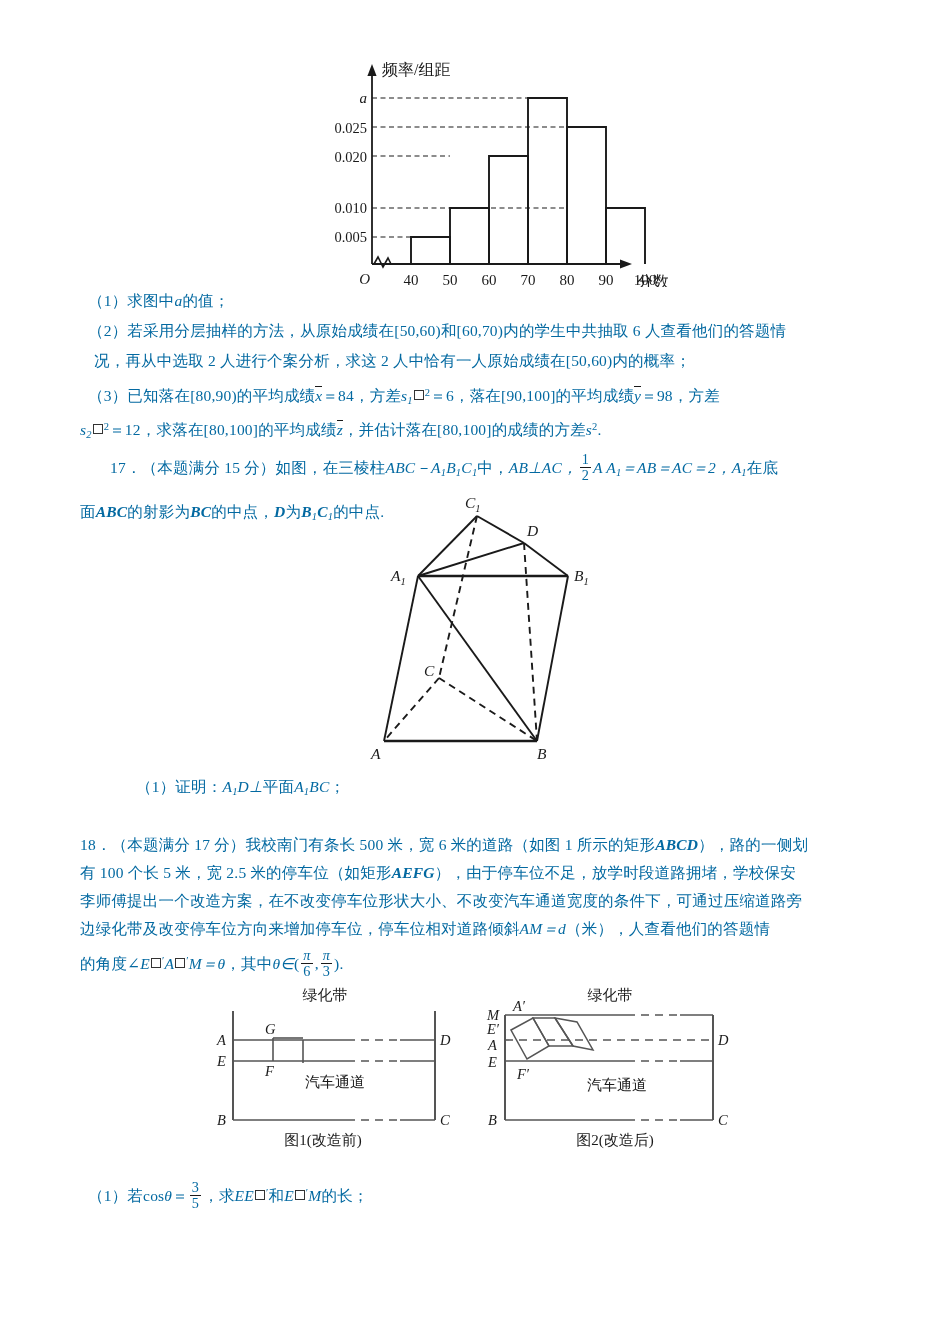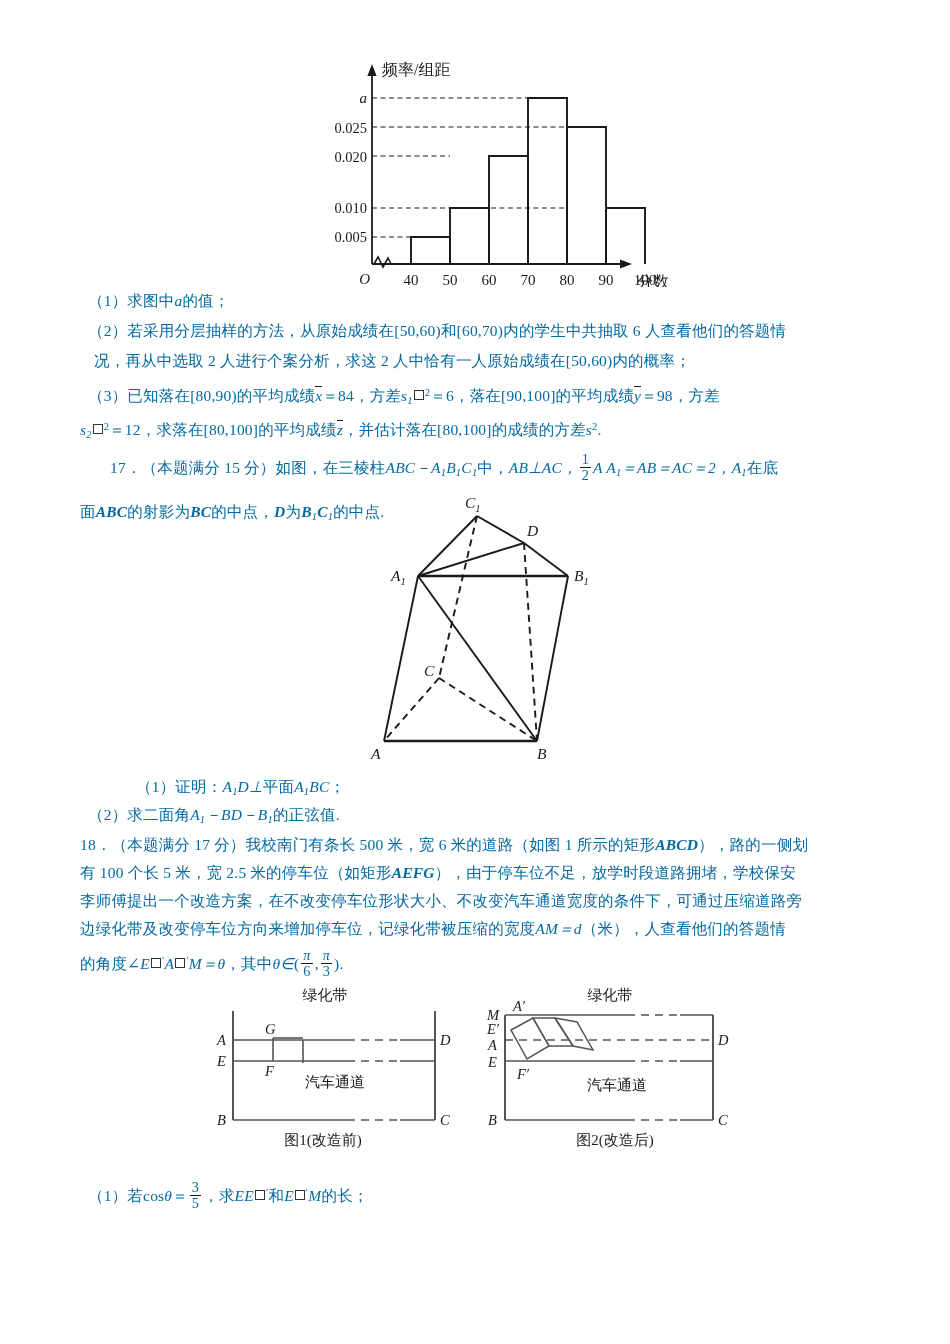--- a/index.html
+++ b/index.html
@@ -176,35 +176,32 @@
         <text x="69" y="188">C</text>
         <text x="16" y="271">A</text>
         <text x="182" y="271">B</text>
       </g>
     </svg>
   </div>
 
   <div class="para" style="left:88px; top:772px; width:800px;margin-left:48px;">
     <span>（1）</span><span>证明：</span><span class="it">A</span><sub>1</sub><span class="it">D⊥</span><span>平面</span><span class="it">A</span><sub>1</sub><span class="it">BC</span><span>；</span>
   </div>
-  <div class="para" style="left:88px; top:800px; width:800px;">
-    <span>（2）</span><span>求二面角</span><span class="it">A</span><sub>1</sub><span class="it">－BD－B</span><sub>1</sub><span>的正弦值.</span>
-  </div>
 
   <div class="para" style="left:80px; top:830px; width:830px;">
     <span>18．</span><span>（本题满分 17 分）</span><span>我校南门有条长 500 米，宽 6 米的道路（如图 1 所示的矩形</span><span class="bi">ABCD</span><span>），路的一侧划</span>
   </div>
   <div class="para" style="left:80px; top:858px; width:830px;">
     <span>有 100 个长 5 米，宽 2.5 米的停车位（如矩形</span><span class="bi">AEFG</span><span>），由于停车位不足，放学时段道路拥堵，学校保安</span>
   </div>
   <div class="para" style="left:80px; top:886px; width:840px;">
     <span>李师傅提出一个改造方案，在不改变停车位形状大小、不改变汽车通道宽度的条件下，可通过压缩道路旁</span>
   </div>
   <div class="para" style="left:80px; top:914px; width:840px;">
-    <span>边绿化带及改变停车位方向来增加停车位，记绿化带被压缩的宽度</span><span class="it">AM＝d</span><span>（米），人查看他们的答题情</span>
+    <span>边绿化带及改变停车位方向来增加停车位，停车位相对道路倾斜</span><span class="it">AM＝d</span><span>（米），人查看他们的答题情</span>
   </div>
   <div class="para" style="left:80px; top:946px; width:840px;">
     <span>的角度∠</span><span class="it">E</span><span class="sq"></span><sup>′</sup><span class="it">A</span><span class="sq"></span><sup>′</sup><span class="it">M＝θ</span><span>，其中</span><span class="it">θ∈</span>(<span class="frac"><span class="num it">π</span><span class="den">6</span></span><span>,</span><span class="frac"><span class="num it">π</span><span class="den">3</span></span><span>).</span>
   </div>
 
   <div class="fig" style="left:195px; top:982px;">
     <svg width="280" height="168" viewBox="0 0 280 168">
 
       <text x="130" y="18" text-anchor="middle" font-size="15">绿化带</text>
 

